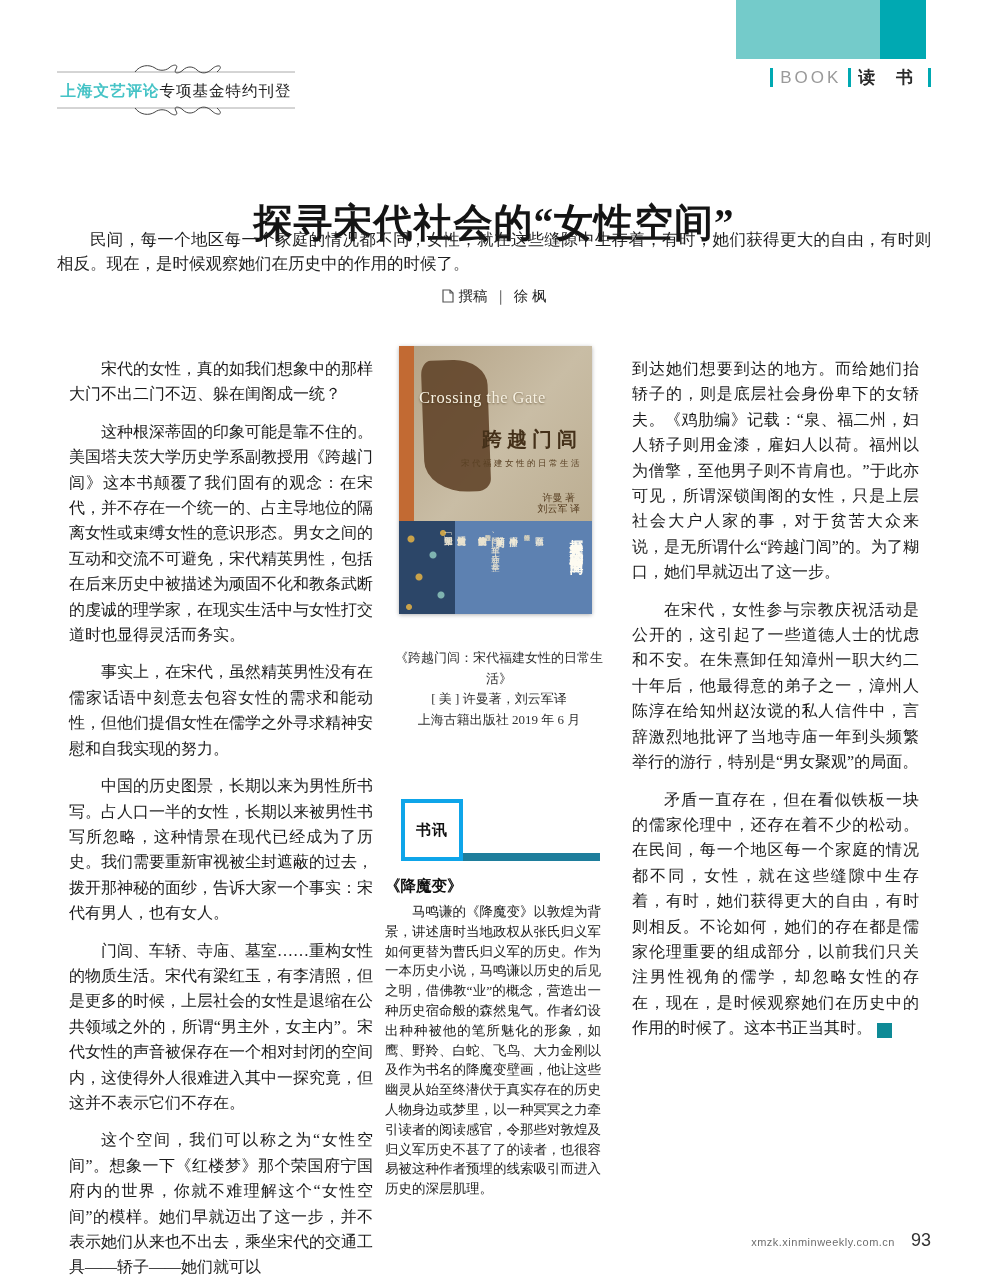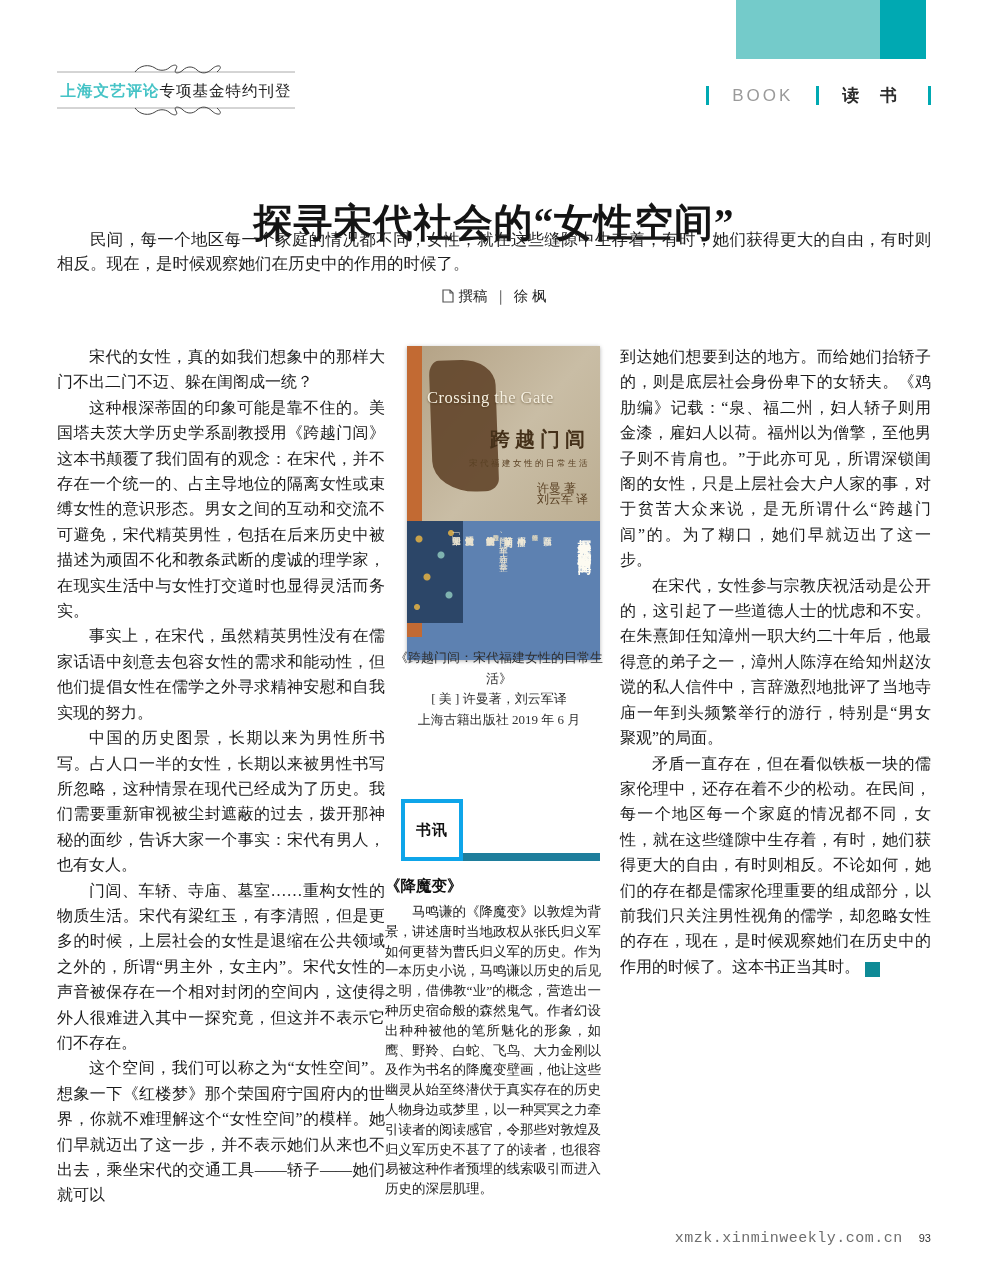--- a/index.html
+++ b/index.html
@@ -7,67 +7,67 @@
         font-family:"Liberation Serif","DejaVu Serif",serif;color:#1c1c1c;}
   
   .block-light{position:absolute;left:736px;top:0;width:144px;height:59px;background:#74cbca;}
   .block-dark{position:absolute;left:880px;top:0;width:46px;height:59px;background:#00a9b2;}
   
   .masthead{position:absolute;left:57px;top:62px;width:238px;text-align:center;}
   .masthead-text{font-size:15.5px;letter-spacing:1px;margin:1px 0;white-space:nowrap;}
   .masthead-text .hl{color:#45c3c6;font-weight:bold;}
   .masthead-text .rest{color:#222;}
   
-  .section-marker{position:absolute;right:57px;top:84px;display:flex;align-items:center;gap:23px;
+  .section-marker{position:absolute;right:57px;top:66px;display:flex;align-items:center;gap:7px;
                   font-family:"Liberation Sans","DejaVu Sans",sans-serif;}
   .tealbar{width:3px;height:19px;background:#00a9b2;}
   .sec-en{font-size:17px;color:#9a9a9a;letter-spacing:3px;}
   .sec-cn{font-size:17px;color:#2b2b2b;font-weight:bold;letter-spacing:8px;}
   
   .title{position:absolute;left:0;right:0;top:170px;text-align:center;font-size:39px;font-weight:bold;
          color:#141414;letter-spacing:1px;}
   .lede{position:absolute;left:57px;top:228px;width:874px;font-size:16.5px;line-height:23.5px;
         text-align:justify;text-indent:2em;color:#1f1f1f;}
   .byline{position:absolute;left:0;right:0;top:287px;text-align:center;font-size:14.5px;color:#222;}
   .byline svg{vertical-align:-2px;margin-right:5px;}
   .byline .sep{margin:0 6px;color:#444;}
   
   .col{position:absolute;top:344px;}
   .col-left{left:57px;width:328px;}
   .col-right{left:620px;width:311px;}
-  .col p{margin:0;font-size:16px;line-height:25.4px;text-align:justify;color:#1b1b1b;}
+  .col p{margin:12px;font-size:16px;line-height:25.4px;text-align:justify;color:#1b1b1b;}
   .indent{text-indent:2em;}
   .endmark{display:inline-block;width:15px;height:15px;background:#0e8a96;color:#fff;font-size:11px;
            line-height:15px;text-align:center;margin-left:5px;vertical-align:-1px;
            font-family:"Liberation Sans","DejaVu Sans",sans-serif;}
   
-  .cover{position:absolute;left:399px;top:346px;width:193px;height:314px;box-shadow:0 1px 4px rgba(0,0,0,.3);
-         background:#c8bca4;overflow:hidden;margin-left:8px;}
+  .cover{position:absolute;left:399px;top:346px;width:193px;height:268px;box-shadow:0 1px 4px rgba(0,0,0,.3);
+         background:#c8bca4;overflow:hidden;}
   .cover-top{position:absolute;left:0;right:0;top:0;height:175px;
              background:linear-gradient(130deg,#b3a184 0%,#c9bda5 55%,#bcae92 100%);}
   .cover-band{position:absolute;left:0;right:0;top:175px;bottom:0;background:#5d81b1;}
   .cover-orange{position:absolute;left:0;top:0;width:15px;height:291px;background:#c26a33;z-index:2;}
   .cover-artifact{position:absolute;left:24px;top:14px;width:66px;height:132px;background:#62452a;opacity:.9;
                   border-radius:10px 34px 14px 44px/14px 26px 12px 32px;transform:rotate(-2deg);z-index:1;}
   .cover-floral{position:absolute;left:0;top:175px;width:56px;height:102px;z-index:3;background:
       radial-gradient(circle at 12px 18px,#c9a24a 3px,transparent 4px),
       radial-gradient(circle at 34px 34px,#7fb3b0 3px,transparent 4px),
       radial-gradient(circle at 20px 56px,#c9a24a 3px,transparent 4px),
       radial-gradient(circle at 42px 74px,#7fb3b0 3px,transparent 4px),
       radial-gradient(circle at 10px 86px,#c9a24a 2.5px,transparent 3.5px),
       radial-gradient(circle at 44px 12px,#c9a24a 2.5px,transparent 3.5px),
       #2c4668;}
   .cover-title-en{position:absolute;left:20px;right:4px;top:42px;z-index:4;color:#f7f1e2;font-size:16.5px;
                   letter-spacing:.5px;text-shadow:0 1px 2px rgba(60,40,10,.55);white-space:nowrap;}
   .cover-title-cn{position:absolute;right:10px;top:80px;z-index:4;font-size:20px;font-weight:bold;
                   color:#443019;letter-spacing:5px;}
   .cover-subtitle{position:absolute;right:10px;top:112px;z-index:4;font-size:8.5px;color:#5a4124;
                   letter-spacing:2.5px;}
-  .cover-authors{position:absolute;right:12px;top:137px;z-index:4;font-size:12px;color:#5a4124;
-                 text-align:left;line-height:11px;}
+  .cover-authors{position:absolute;right:12px;top:146px;z-index:4;font-size:10px;color:#5a4124;
+                 text-align:center;line-height:11px;}
   .vtext{writing-mode:vertical-rl;z-index:4;color:#fdfbf1;}
   .band-title{position:absolute;right:7px;top:182px;height:102px;font-size:13.5px;font-weight:bold;
               letter-spacing:2px;}
   .band-names{position:absolute;right:46px;top:184px;height:94px;font-size:8.5px;line-height:13px;
               color:#f0ead8;}
   .band-names span{display:block;}
   .band-names .tiny{font-size:6px;color:#d8d2bd;}
   .band-blurb-a{position:absolute;right:90px;top:184px;height:94px;font-size:8.5px;line-height:13px;
                 color:#e9e3d0;}
   .band-blurb-a span{display:block;}
@@ -84,22 +84,22 @@
   .shuxun-label{font-size:15px;font-weight:bold;color:#111;
                 font-family:"Liberation Sans","DejaVu Sans",sans-serif;letter-spacing:1px;}
   .shuxun-rule{position:absolute;left:401px;top:853px;width:199px;height:8px;background:#1e7e9c;}
   .shuxun-title{position:absolute;left:385px;top:876px;font-size:15.5px;font-weight:bold;color:#111;
                 font-family:"Liberation Sans","DejaVu Sans",sans-serif;}
   .shuxun-body{position:absolute;left:385px;top:902px;width:216px;font-size:13.5px;line-height:19.8px;
                text-align:justify;text-indent:2em;color:#222;}
   
   .footer{position:absolute;right:57px;top:1230px;display:flex;align-items:baseline;gap:16px;
           font-family:"Liberation Sans","DejaVu Sans",sans-serif;}
-  .footer-url{font-size:15px;color:#6e6e6e;letter-spacing:.5px;font-family:Liberation Mono, monospace;}
-  .footer-page{font-size:11px;color:#333;}
+  .footer-url{font-size:11px;color:#6e6e6e;letter-spacing:.5px;}
+  .footer-page{font-size:18px;color:#333;}
 </style>
 </head>
 <body>
 
 <div class="page">
 
   <div class="block-light"></div>
   <div class="block-dark"></div>
 
   <div class="masthead">

